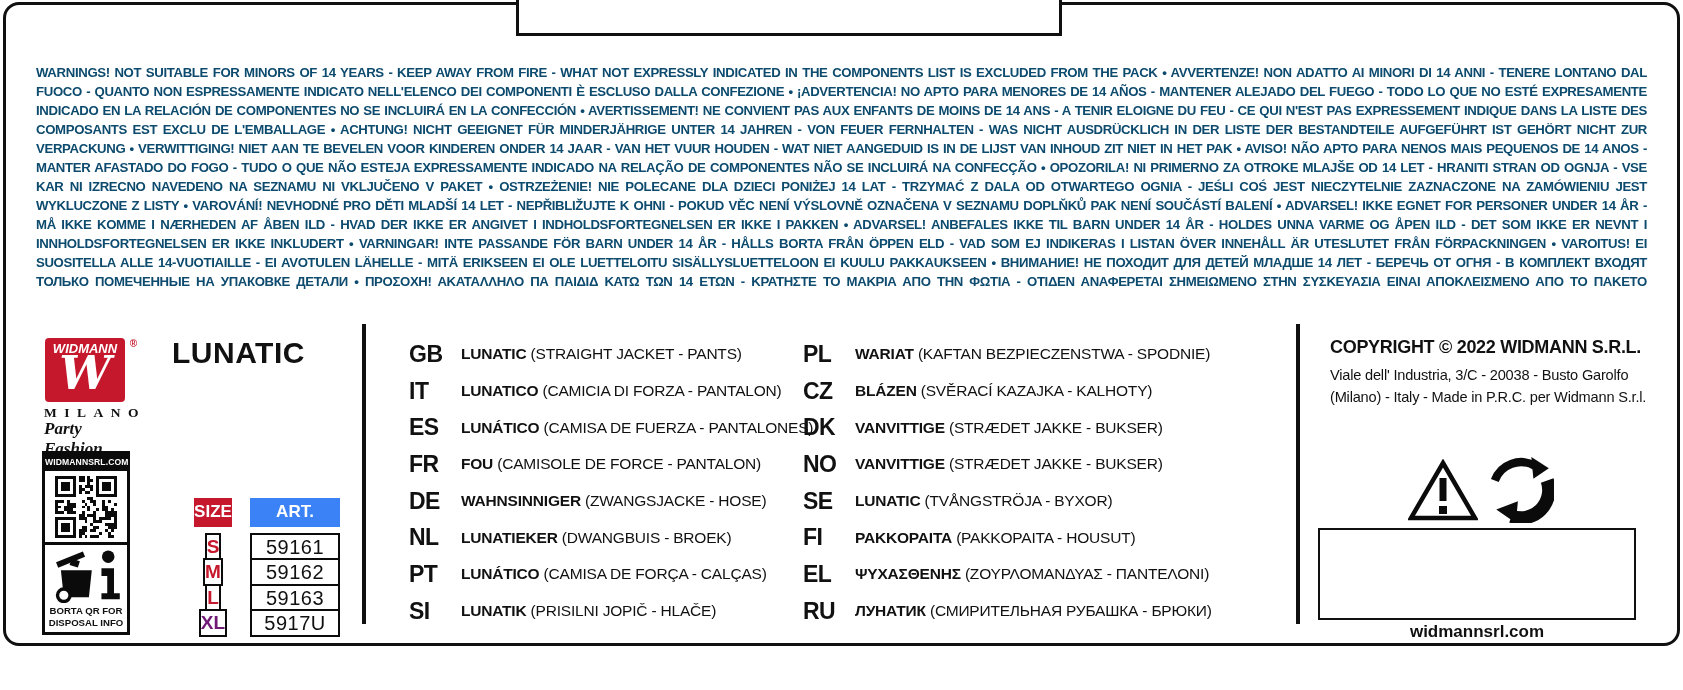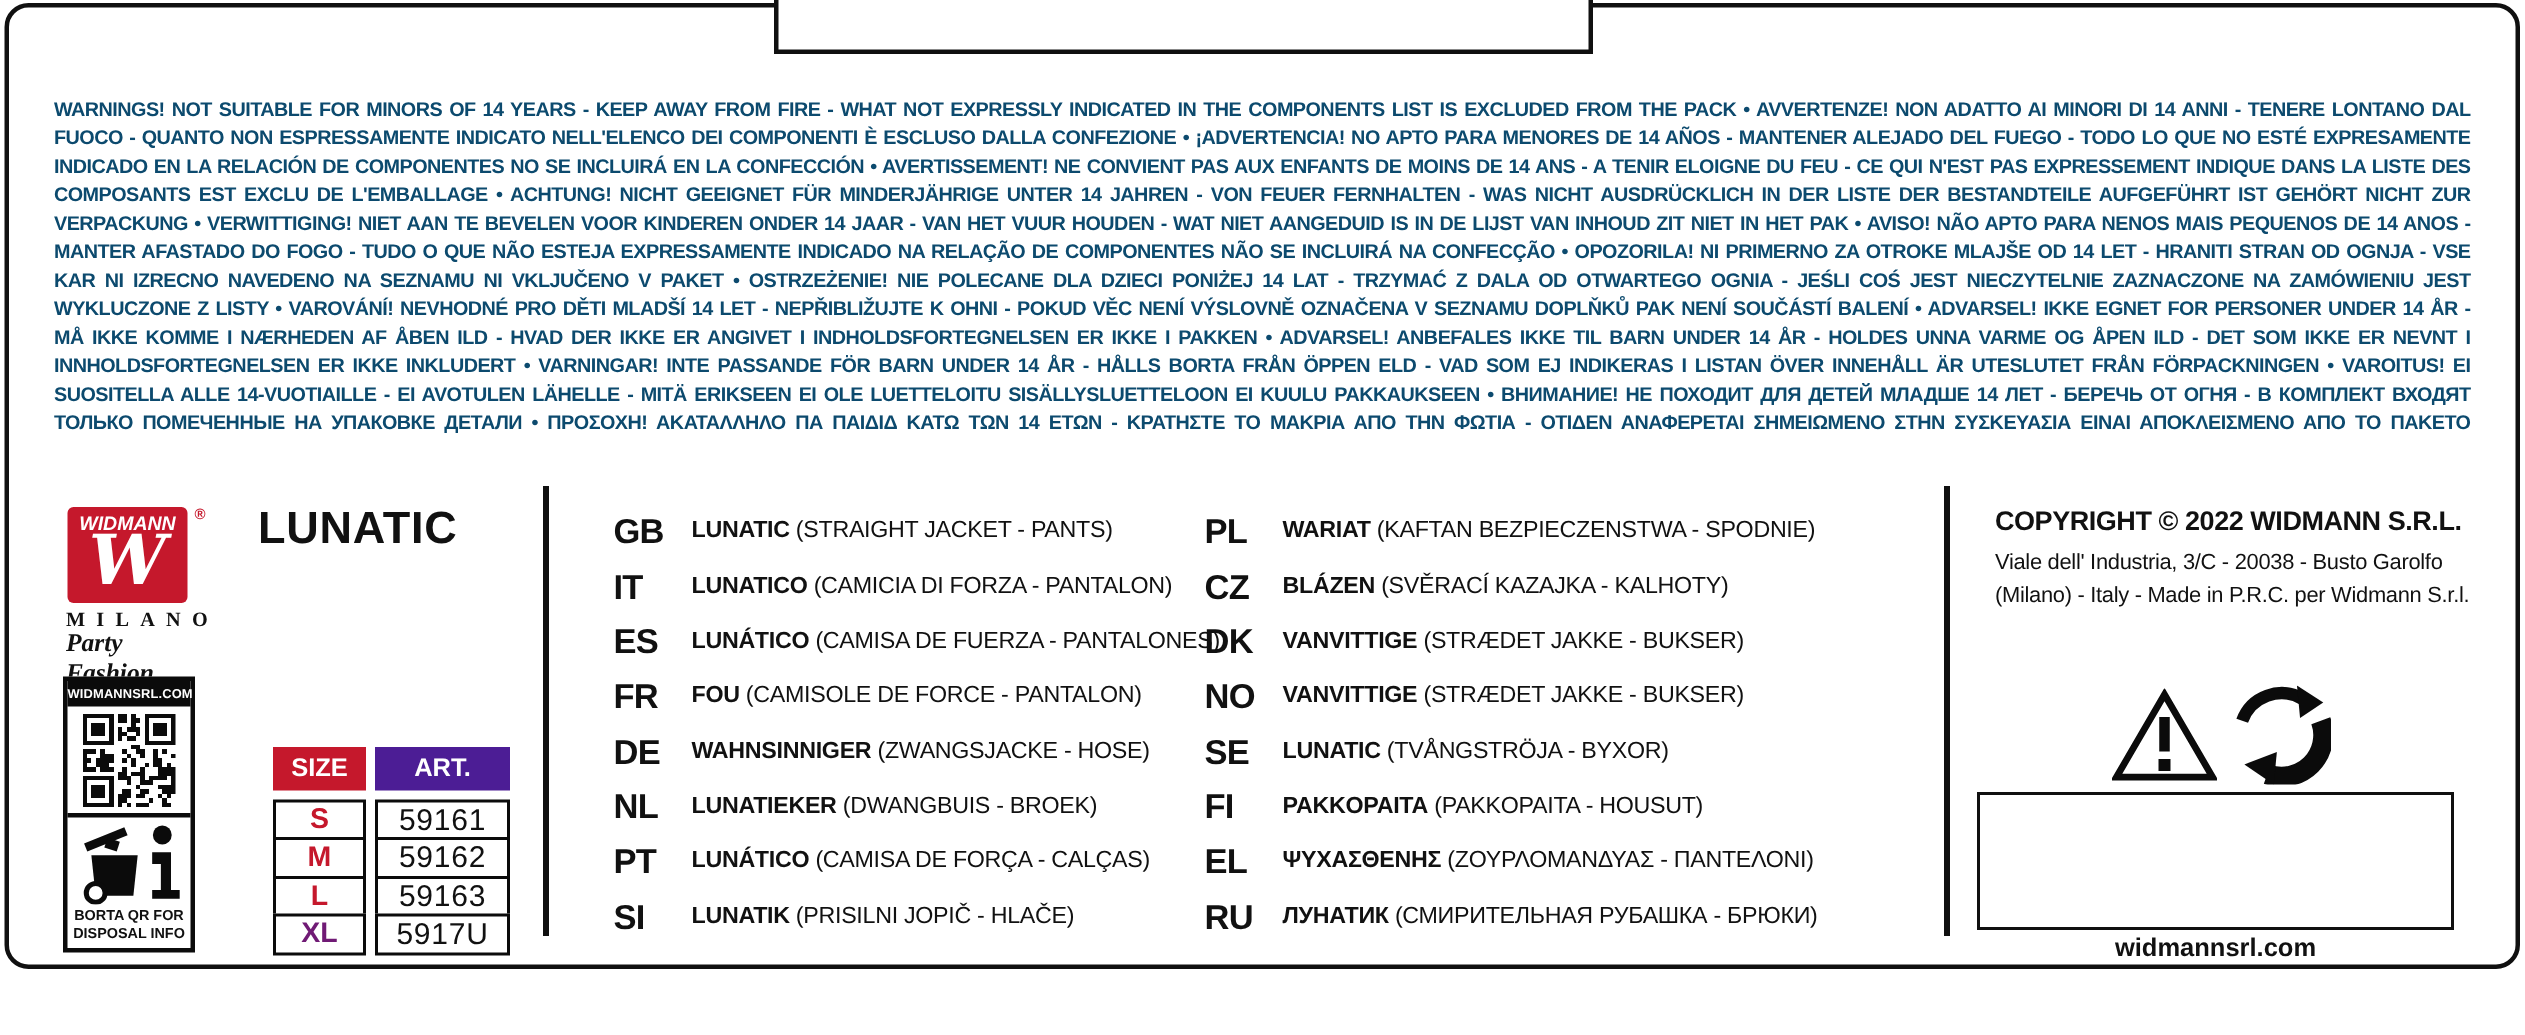--- a/index.html
+++ b/index.html
@@ -35,21 +35,21 @@
            text-align:center;padding:3px 0 4px;letter-spacing:0.1px;}
   .qr-svg{display:block;margin:5px auto 4px;width:62px;height:62px;}
   .qr-div{border-top:3px solid #0b0b0b;}
   .disposal-icons{height:60px;display:flex;align-items:center;justify-content:center;}
   .qr-caption{font-weight:bold;font-size:9.6px;line-height:11.5px;text-align:center;padding:0 0 4px;}
   
   .product-title{position:absolute;left:172px;top:336px;font-weight:bold;font-size:30px;letter-spacing:0.5px;}
   
   .size-table{position:absolute;left:182px;top:498px;display:flex;gap:6px;}
   .tcol{display:flex;flex-direction:column;}
-  .tcol.c1{width:62px;} .tcol.c2{width:90px;}
+  .tcol.c1{width:62px;align-items:center;} .tcol.c2{width:90px;}
   .thead{color:#fff;font-weight:bold;font-size:17px;text-align:center;
          padding:4px 0 5px;margin-bottom:8px;}
   .tcell{border:2.5px solid #0b0b0b;margin-top:-2.5px;height:24px;line-height:24px;
          text-align:center;background:#fff;}
   .tcell:first-of-type{margin-top:0;}
   .tcell.size{font-weight:bold;font-size:19px;}
   .tcell.art{font-size:20px;letter-spacing:0.5px;}
   
   .lang-col{position:absolute;top:336px;display:flex;flex-direction:column;}
   .lang-left{left:376px;margin-left:33px;} .lang-right{left:803px;}
@@ -248,21 +248,21 @@
 
   <div class="size-table">
     <div class="tcol c1">
       <div class="thead" style="background: rgb(197, 24, 44);">SIZE</div>
       <div class="tcell size" style="color: rgb(197, 24, 44);">S</div>
       <div class="tcell size" style="color: rgb(197, 24, 44);">M</div>
       <div class="tcell size" style="color: rgb(197, 24, 44);">L</div>
       <div class="tcell size" style="color: #701a75;">XL</div>
     </div>
     <div class="tcol c2">
-      <div class="thead" style="background: #4c1d95;">ART.</div>
+      <div class="thead" style="background: #3b82f6;">ART.</div>
       <div class="tcell art">59161</div>
       <div class="tcell art">59162</div>
       <div class="tcell art">59163</div>
       <div class="tcell art">5917U</div>
     </div>
   </div>
 
   <div class="lang-col lang-left">
     <div class="lang-row">
       <span class="lang-code">GB</span>

